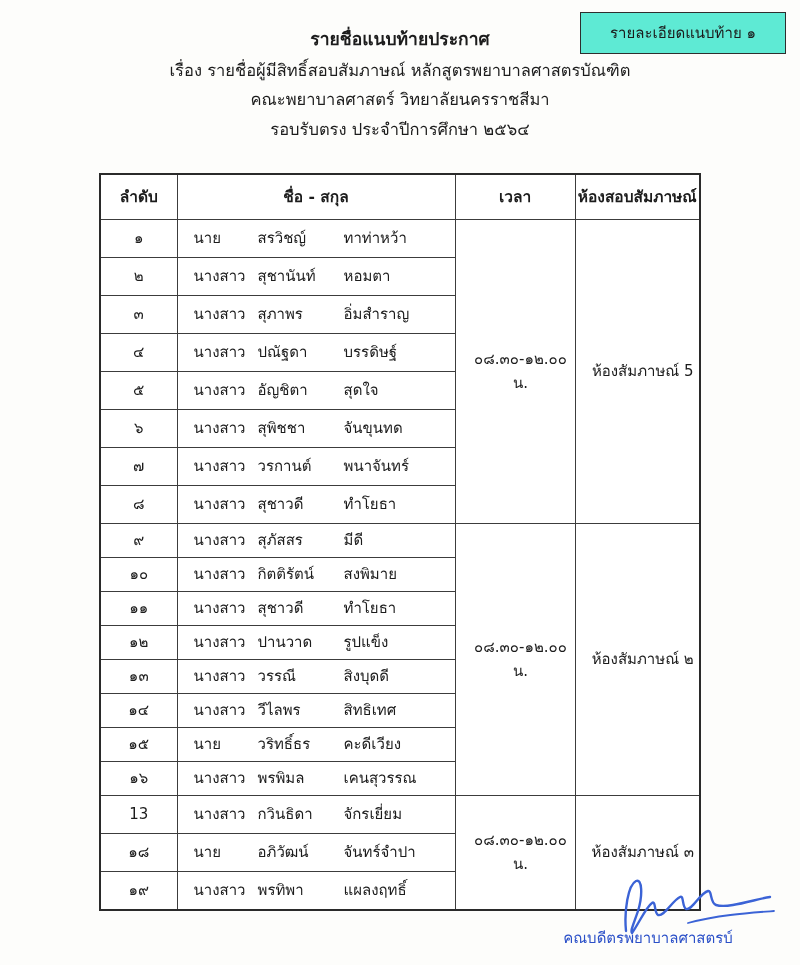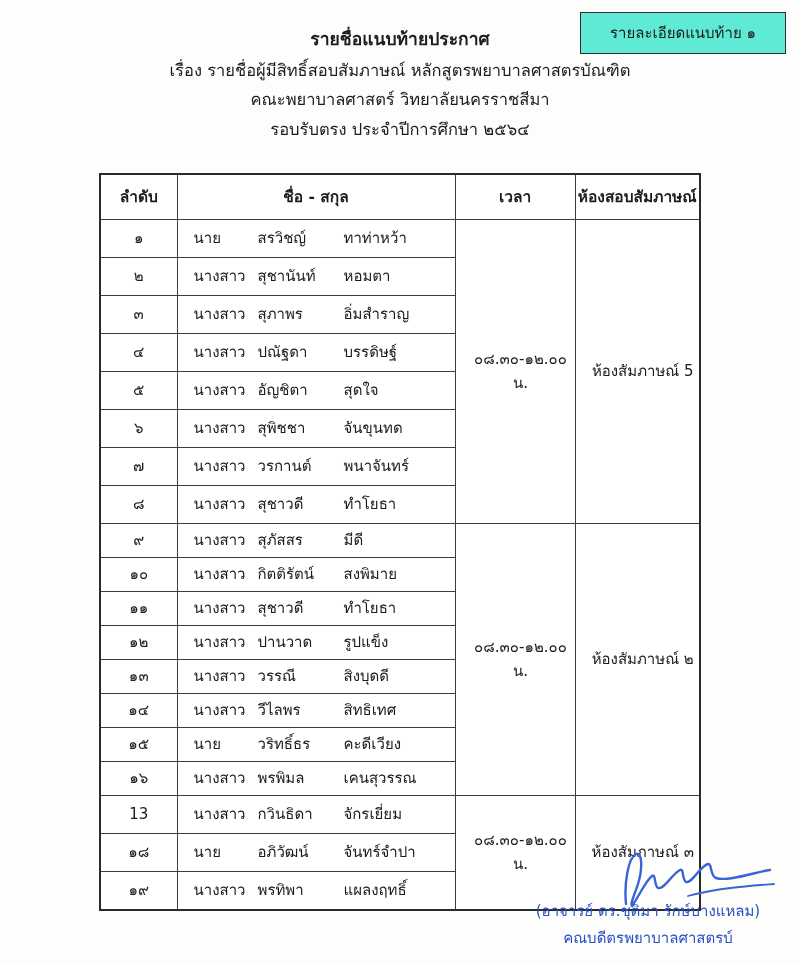--- a/index.html
+++ b/index.html
@@ -181,15 +181,14 @@
 </table>
 
 <div class="signature-block">
   <svg class="signature-svg" width="190" height="72" viewBox="0 0 190 72">
     <path d="M38,58 C 36,38 40,12 48,8 C 54,5 55,22 50,38 C 46,50 42,58 44,60
              C 50,52 58,34 64,30 C 68,27 66,40 70,42
              C 76,44 84,28 92,24 C 96,22 94,34 98,36
              C 104,38 112,20 120,18 C 124,17 122,30 128,32 C 140,36 168,26 182,24" fill="none" stroke="#3b63d6" stroke-width="2.4" stroke-linecap="round"></path>
     <path d="M100,50 C 130,42 160,40 186,38" fill="none" stroke="#3b63d6" stroke-width="1.8" stroke-linecap="round"></path>
   </svg>
-  <div class="sig-name">(อาจารย์ ดร.ชุติมา รักษ์บางแหลม)</div>
   <div>คณบดีตรพยาบาลศาสตรบ์</div>
 </div>
 
 </body></html>

